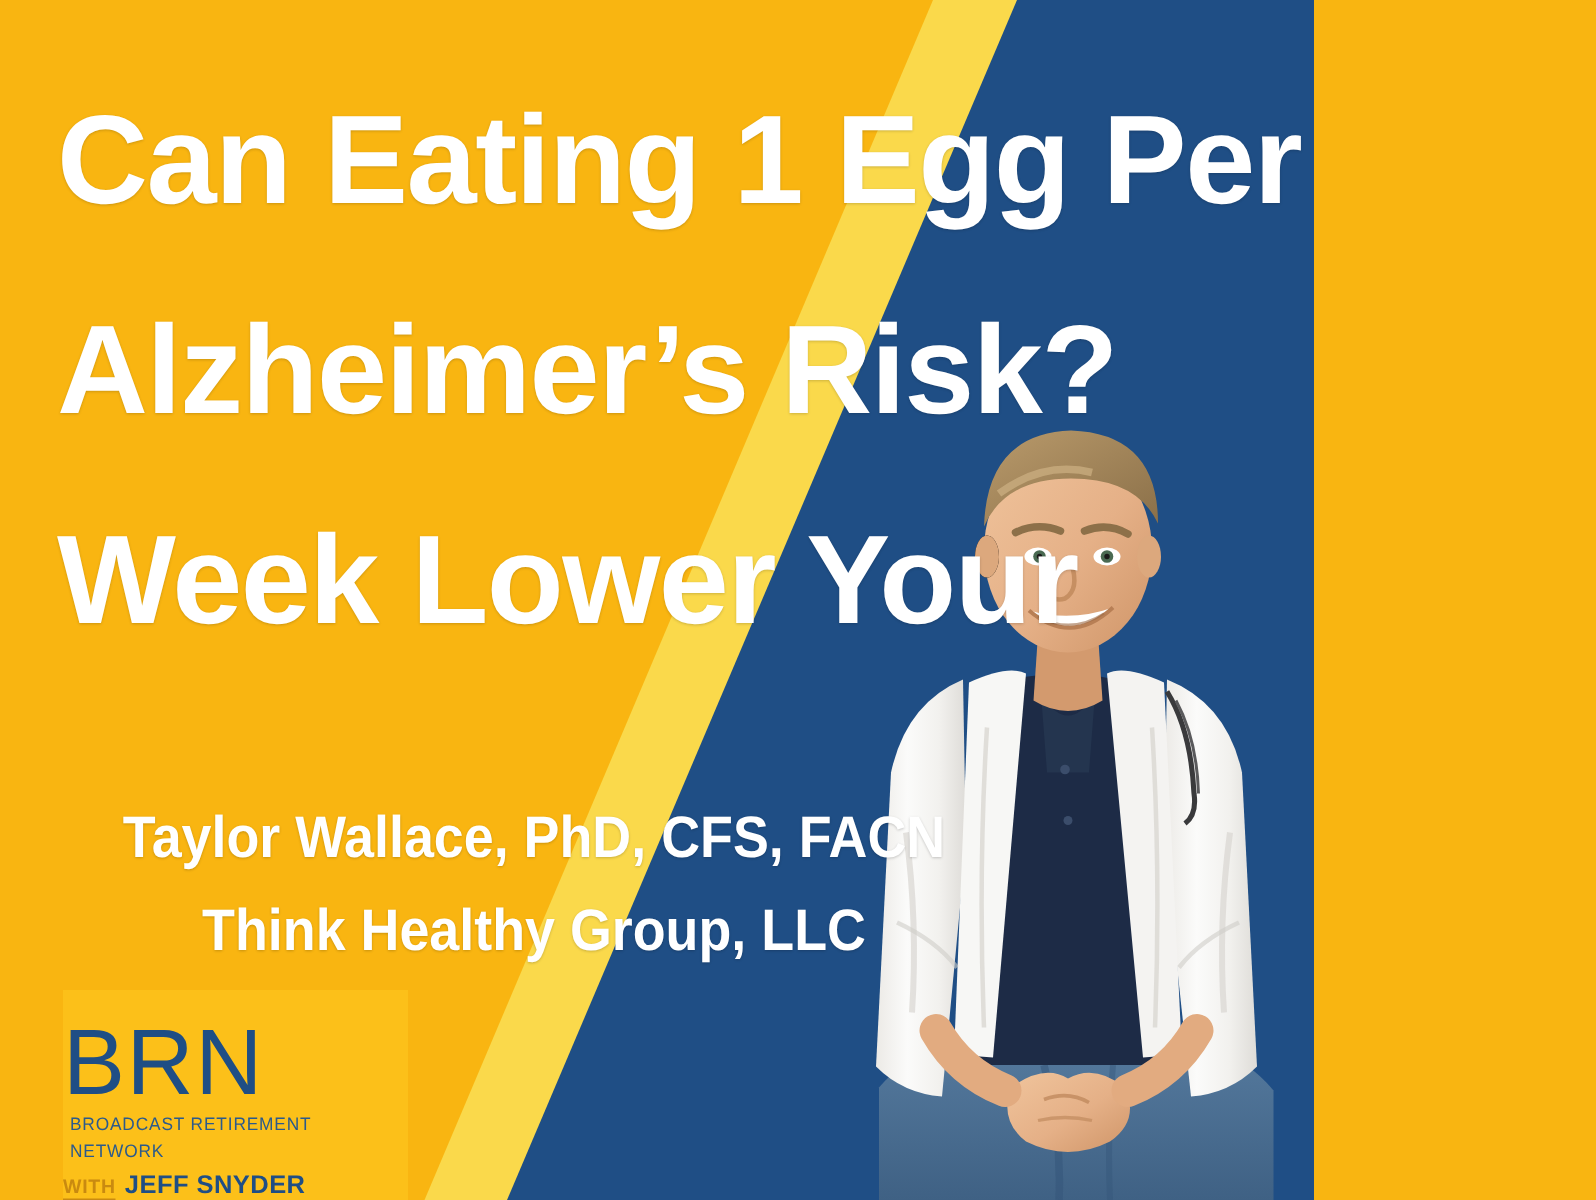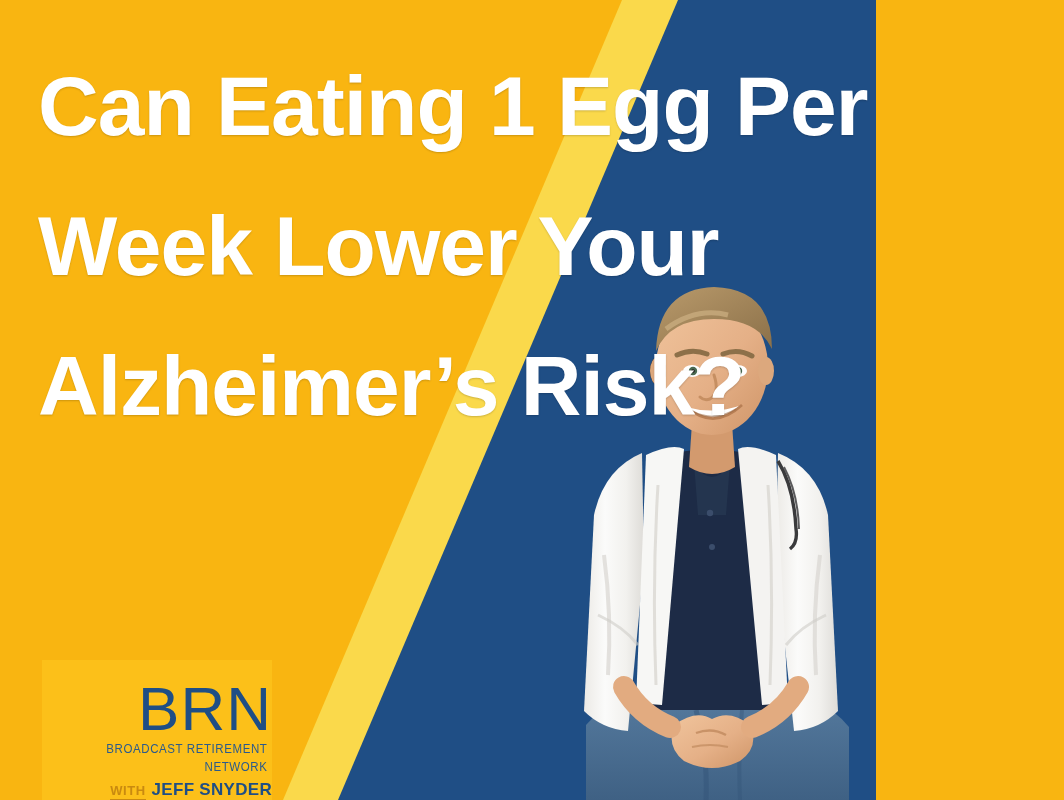--- a/index.html
+++ b/index.html
@@ -75,21 +75,21 @@
     transform:scaleX(0.92);
     transform-origin:center;
     text-shadow:0 1px 2px rgba(0,0,0,0.20);
   }
 
   
   .brn-logo {
     position:absolute;
     left:42px; top:662px;
     width:230px; height:136px;
-    text-align:right;
+    text-align:left;
     padding-top:16px;
   }
   .brn-mark {
     color:#1f4e85;
     font-family:"Liberation Sans", sans-serif;
     font-weight:400;
     font-size:62px;
     line-height:62px;
     letter-spacing:1px;
   }
@@ -218,24 +218,28 @@
       <path d="M168 120 q6 18 -4 24 q-6 2 -10 -2" stroke="#c68f62" stroke-width="3" fill="none" stroke-linecap="round"></path>
 
       <path d="M140 152 q28 22 56 -2 q-28 10 -56 2 z" fill="#ffffff"></path>
       <path d="M140 152 q28 24 56 -2" stroke="#b87f55" stroke-width="2.6" fill="none"></path>
       <path d="M146 156 q22 12 44 -2" stroke="#9c6a46" stroke-width="1.6" fill="none" opacity="0.6"></path>
     </svg>
   </div>
 
   <div class="title-block">
     <div class="title-line">Can Eating 1 Egg Per</div>
+    <div class="title-line">Alzheimer’s Risk?</div>
     <div class="title-line">Week Lower Your</div>
-    <div class="title-line">Alzheimer’s Risk?</div>
-  </div>
-
+  </div>
+
+  <div class="presenter-block">
+    <div class="presenter-line">Taylor Wallace, PhD, CFS, FACN</div>
+    <div class="presenter-line">Think Healthy Group, LLC</div>
+  </div>
 
   <div class="logo-panel"></div>
 
   <div class="brn-logo">
     <div class="brn-mark">BRN</div>
     <div class="brn-tagline">BROADCAST RETIREMENT NETWORK</div>
     <div class="brn-host">
       <span class="brn-host-with">WITH</span><span class="brn-host-name">JEFF SNYDER</span>
     </div>
   </div>

